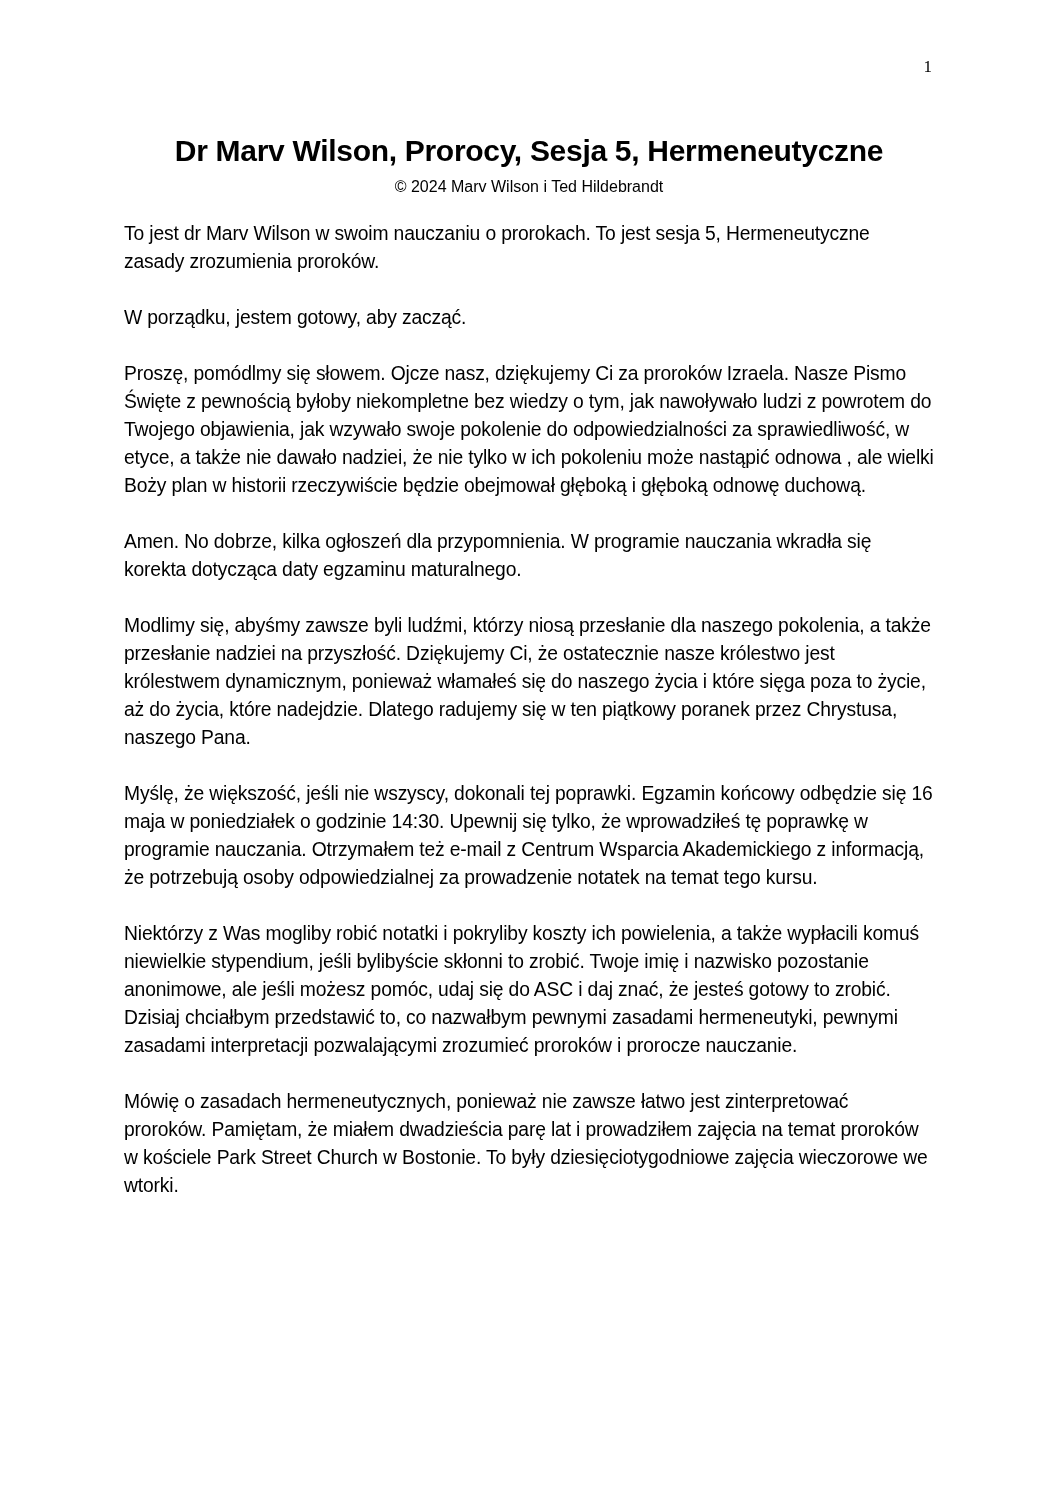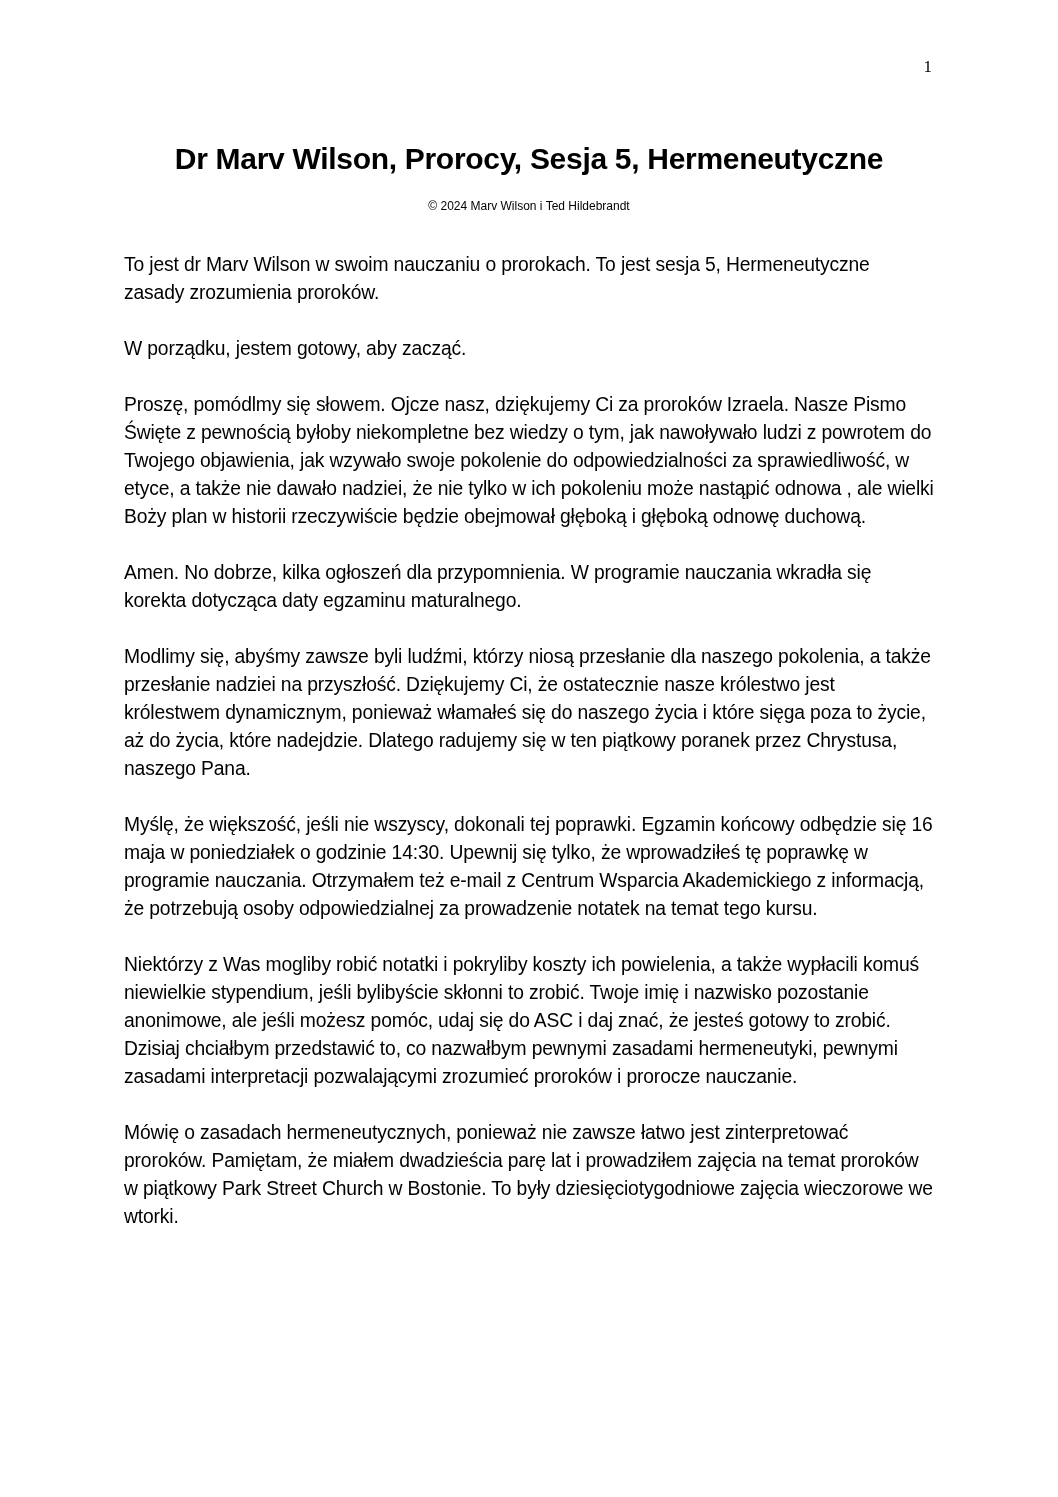--- a/index.html
+++ b/index.html
@@ -19,42 +19,42 @@
   }
   .page-number {
     position: absolute;
     top: 57px;
     right: 126px;
     font-size: 17px;
     line-height: 20px;
     font-family: "Liberation Serif", serif;
   }
   .content {
-    padding: 12px 124px;
+    padding: 4px 124px;
   }
   .doc-title {
     margin: 0;
     padding-top: 124px;
     text-align: center;
     font-size: 30px;
     line-height: 45px;
     font-weight: 700;
     letter-spacing: -0.3px;
   }
   .doc-title .title-line {
     display: block;
   }
   .copyright {
     text-align: center;
-    font-size: 12px;
+    font-size: 16px;
     line-height: 26px;
-    margin-top: 12px;
+    margin-top: 1px;
   }
   .body-text {
-    margin-top: 32px;
+    margin-top: 20px;
     font-size: 19.3px;
     line-height: 28px;
     letter-spacing: -0.15px;
     text-align: left;
   }
   .body-text p {
     margin: 0 0 28px 0;
   }
 </style>
 </head>
@@ -73,17 +73,17 @@
     <div class="copyright">© 2024 Marv Wilson i Ted Hildebrandt</div>
 
     <div class="body-text">
       <p>To jest dr Marv Wilson w swoim nauczaniu o prorokach. To jest sesja 5, Hermeneutyczne zasady zrozumienia proroków.</p>
       <p>W porządku, jestem gotowy, aby zacząć.</p>
       <p>Proszę, pomódlmy się słowem. Ojcze nasz, dziękujemy Ci za proroków Izraela. Nasze Pismo Święte z pewnością byłoby niekompletne bez wiedzy o tym, jak nawoływało ludzi z powrotem do Twojego objawienia, jak wzywało swoje pokolenie do odpowiedzialności za sprawiedliwość, w etyce, a także nie dawało nadziei, że nie tylko w ich pokoleniu może nastąpić odnowa , ale wielki Boży plan w historii rzeczywiście będzie obejmował głęboką i głęboką odnowę duchową.</p>
       <p>Amen. No dobrze, kilka ogłoszeń dla przypomnienia. W programie nauczania wkradła się korekta dotycząca daty egzaminu maturalnego.</p>
       <p>Modlimy się, abyśmy zawsze byli ludźmi, którzy niosą przesłanie dla naszego pokolenia, a także przesłanie nadziei na przyszłość. Dziękujemy Ci, że ostatecznie nasze królestwo jest królestwem dynamicznym, ponieważ włamałeś się do naszego życia i które sięga poza to życie, aż do życia, które nadejdzie. Dlatego radujemy się w ten piątkowy poranek przez Chrystusa, naszego Pana.</p>
       <p>Myślę, że większość, jeśli nie wszyscy, dokonali tej poprawki. Egzamin końcowy odbędzie się 16 maja w poniedziałek o godzinie 14:30. Upewnij się tylko, że wprowadziłeś tę poprawkę w programie nauczania. Otrzymałem też e-mail z Centrum Wsparcia Akademickiego z informacją, że potrzebują osoby odpowiedzialnej za prowadzenie notatek na temat tego kursu.</p>
       <p>Niektórzy z Was mogliby robić notatki i pokryliby koszty ich powielenia, a także wypłacili komuś niewielkie stypendium, jeśli bylibyście skłonni to zrobić. Twoje imię i nazwisko pozostanie anonimowe, ale jeśli możesz pomóc, udaj się do ASC i daj znać, że jesteś gotowy to zrobić. Dzisiaj chciałbym przedstawić to, co nazwałbym pewnymi zasadami hermeneutyki, pewnymi zasadami interpretacji pozwalającymi zrozumieć proroków i prorocze nauczanie.</p>
-      <p>Mówię o zasadach hermeneutycznych, ponieważ nie zawsze łatwo jest zinterpretować proroków. Pamiętam, że miałem dwadzieścia parę lat i prowadziłem zajęcia na temat proroków w piątkowy Park Street Church w Bostonie. To były dziesięciotygodniowe zajęcia wieczorowe we wtorki.</p>
+      <p>Mówię o zasadach hermeneutycznych, ponieważ nie zawsze łatwo jest zinterpretować proroków. Pamiętam, że miałem dwadzieścia parę lat i prowadziłem zajęcia na temat proroków w kościele Park Street Church w Bostonie. To były dziesięciotygodniowe zajęcia wieczorowe we wtorki.</p>
     </div>
 
   </div>
 </div>
 
 </body></html>

